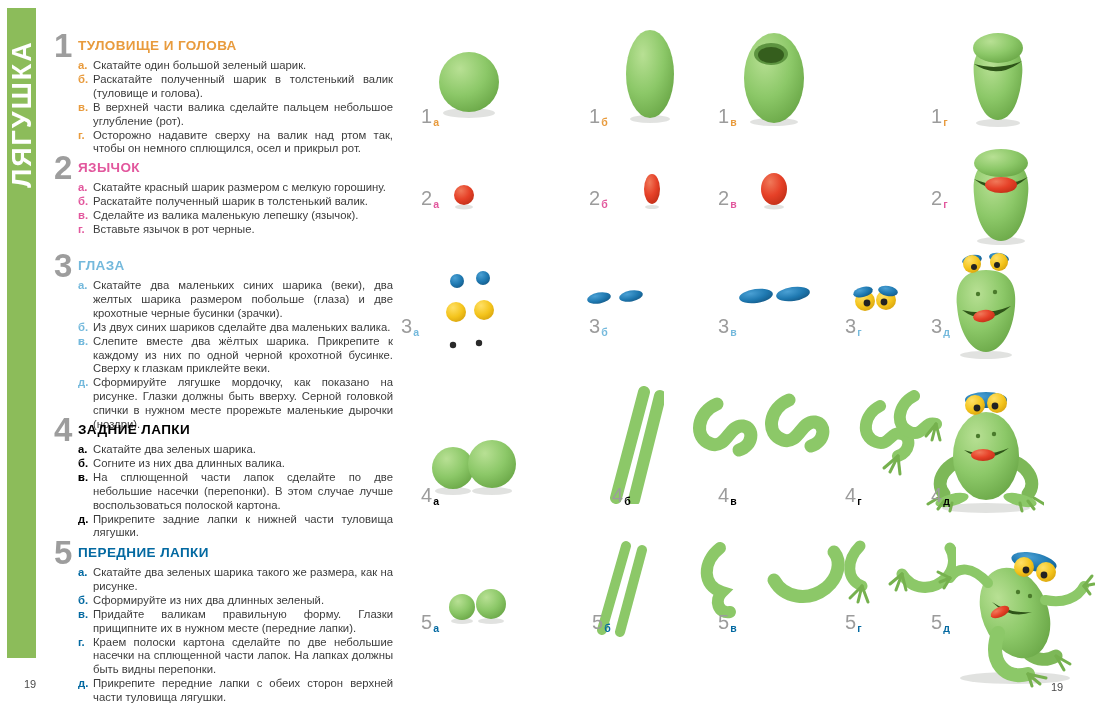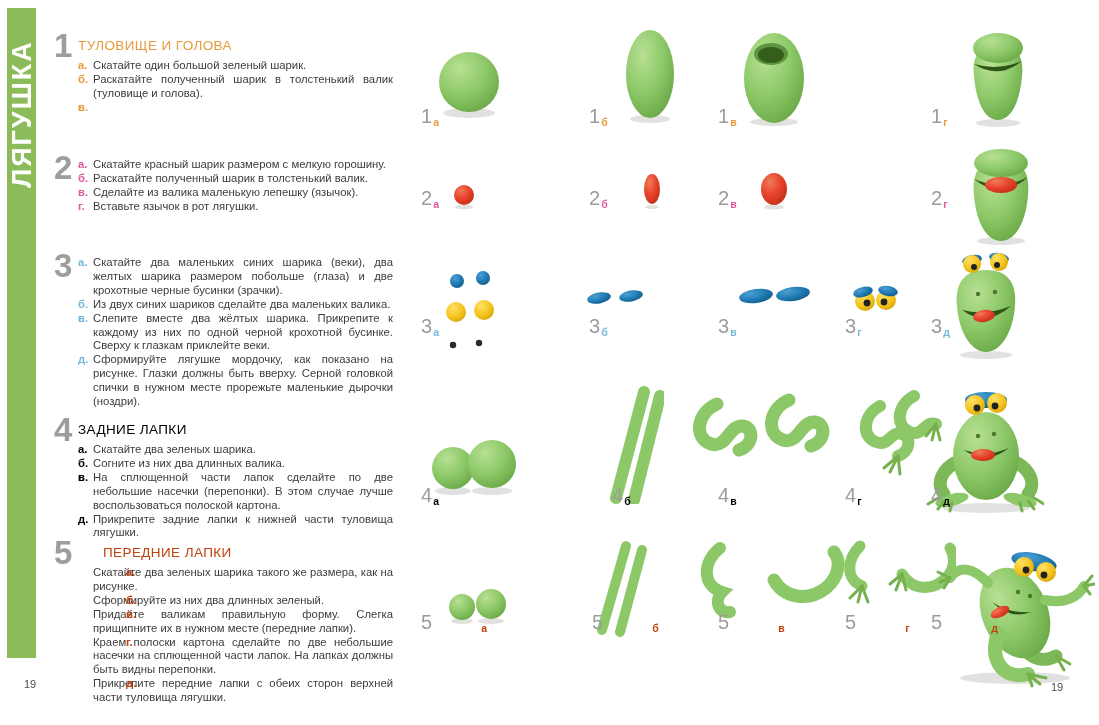--- a/index.html
+++ b/index.html
@@ -5,26 +5,26 @@
   html,body{margin:0;padding:0;background:#ffffff;}
   .spread{position:relative;width:1099px;height:725px;background:#ffffff;overflow:hidden;
           font-family:"Liberation Sans",sans-serif;}
   
   .sidebar{position:absolute;left:7px;top:8px;width:29px;height:650px;background:#8CBC5A;}
   .sidebar-title{position:absolute;left:22px;top:114px;transform:translate(-50%,-50%) rotate(-90deg);
           white-space:nowrap;color:#ffffff;font-weight:bold;font-size:27px;letter-spacing:2px;}
   
   .sec{position:absolute;left:55px;width:338px;}
   .sec-num{position:absolute;left:-1px;top:-7px;font-size:33px;color:#9d9d9d;font-weight:bold;line-height:1;}
-  .sec-title{margin:0 0 3px 23px;font-size:13.5px;font-weight:normal;letter-spacing:.4px;line-height:20px;}
+  .sec-title{margin:0 0 3px 23px;font-size:13.5px;font-weight:bold;letter-spacing:.4px;line-height:20px;}
   .steps{margin-left:23px;}
   .step{position:relative;padding-left:15px;font-size:11.3px;line-height:13.9px;color:#3c3c3c;
         text-align:justify;}
   .step .letter{position:absolute;left:0;top:0;font-weight:bold;}
-  .c1{color:#E89B3D;} .c2{color:#E2579D;} .c3{color:#74B9DC;} .c4{color:#000000;} .c5{color:#c2410c;margin-left:48px;}
+  .c1{color:#E89B3D;} .c2{color:#E2579D;} .c3{color:#74B9DC;} .c4{color:#000000;} .c5{color:#0369a1;}
   
   .fig{position:absolute;margin:0;padding:0;}
   .fig svg{display:block;}
   .figlabel{position:absolute;white-space:nowrap;}
   .fl-num{font-size:20px;color:#9c9c9c;line-height:1;}
   .fl-letter{font-size:10.5px;font-weight:bold;position:relative;top:3px;left:1px;}
   .pagenum{position:absolute;font-size:11px;color:#4a4a4a;}
   #pn-left{left:24px;top:678px;}
   #pn-right{left:1051px;top:681px;}
   .limb{fill:none;stroke:#8cc868;stroke-linecap:round;}
@@ -64,37 +64,39 @@
 
   <div class="sidebar"></div>
   <div class="sidebar-title">ЛЯГУШКА</div>
 
   <section class="sec" style="top:36px">
     <span class="sec-num">1</span>
     <h2 class="sec-title c1">ТУЛОВИЩЕ И ГОЛОВА</h2>
     <div class="steps">
       <div class="step"><span class="letter c1">а.</span><span>Скатайте один большой зеленый шарик.</span></div>
       <div class="step"><span class="letter c1">б.</span><span>Раскатайте полученный шарик в толстенький валик (туловище и голова).</span></div>
-      <div class="step"><span class="letter c1">в.</span></div>
-      <div class="step"><span class="letter c1">г.</span></div>
+      <div class="step"><span class="letter c1">в.</span><span>В верхней части валика сделайте пальцем небольшое углубление (рот).</span></div>
+      <div class="step"><span class="letter c1">г.</span><span>Осторожно надавите сверху на валик над ртом так, чтобы он немного сплющился, осел и прикрыл рот.</span></div>
     </div>
   </section>
 
   <section class="sec" style="top:158px">
     <span class="sec-num">2</span>
+    <h2 class="sec-title c2">ЯЗЫЧОК</h2>
     <div class="steps">
       <div class="step"><span class="letter c2">а.</span><span>Скатайте красный шарик размером с мелкую горошину.</span></div>
       <div class="step"><span class="letter c2">б.</span><span>Раскатайте полученный шарик в толстенький валик.</span></div>
       <div class="step"><span class="letter c2">в.</span><span>Сделайте из валика маленькую лепешку (язычок).</span></div>
-      <div class="step"><span class="letter c2">г.</span><span>Вставьте язычок в рот лягушки.</span></div>
+      <div class="step"><span class="letter c2">г.</span><span>Вставьте язычок в рот черные.</span></div>
     </div>
   </section>
 
   <section class="sec" style="top:256px">
     <span class="sec-num">3</span>
+    <h2 class="sec-title c3">ГЛАЗА</h2>
     <div class="steps">
       <div class="step"><span class="letter c3">а.</span><span>Скатайте два маленьких синих шарика (веки), два желтых шарика размером побольше (глаза) и две крохотные черные бусинки (зрачки).</span></div>
       <div class="step"><span class="letter c3">б.</span><span>Из двух синих шариков сделайте два маленьких валика.</span></div>
       <div class="step"><span class="letter c3">в.</span></div>
       <div class="step"><span class="letter c3">г.</span><span>Слепите вместе два жёлтых шарика. Прикрепите к каждому из них по одной черной крохотной бусинке. Сверху к глазкам приклейте веки.</span></div>
       <div class="step"><span class="letter c3">д.</span><span>Сформируйте лягушке мордочку, как показано на рисунке. Глазки должны быть вверху. Серной головкой спички в нужном месте прорежьте маленькие дырочки (ноздри).</span></div>
     </div>
   </section>
 
   <section class="sec" style="top:420px">
@@ -108,21 +110,21 @@
       <div class="step"><span class="letter c4">д.</span><span>Прикрепите задние лапки к нижней части туловища лягушки.</span></div>
     </div>
   </section>
 
   <section class="sec" style="top:543px">
     <span class="sec-num">5</span>
     <h2 class="sec-title c5">ПЕРЕДНИЕ ЛАПКИ</h2>
     <div class="steps">
       <div class="step"><span class="letter c5">а.</span><span>Скатайте два зеленых шарика такого же размера, как на рисунке.</span></div>
       <div class="step"><span class="letter c5">б.</span><span>Сформируйте из них два длинных зеленый.</span></div>
-      <div class="step"><span class="letter c5">в.</span><span>Придайте валикам правильную форму. Слегка прищипните их в нужном месте (передние лапки).</span></div>
+      <div class="step"><span class="letter c5">в.</span><span>Придайте валикам правильную форму. Глазки прищипните их в нужном месте (передние лапки).</span></div>
       <div class="step"><span class="letter c5">г.</span><span>Краем полоски картона сделайте по две небольшие насечки на сплющенной части лапок. На лапках должны быть видны перепонки.</span></div>
       <div class="step"><span class="letter c5">д.</span><span>Прикрепите передние лапки с обеих сторон верхней части туловища лягушки.</span></div>
     </div>
   </section>
 
   <figure class="fig" style="left:432px;top:40px">
     <svg width="75" height="80">
         <ellipse class="shadow" cx="37" cy="73" rx="26" ry="5"></ellipse>
         <circle cx="37" cy="42" r="30" fill="url(#gradGreen)"></circle>
       </svg>
@@ -353,21 +355,21 @@
   <div class="figlabel" style="left:421px;top:106px"><span class="fl-num">1</span><span class="fl-letter c1">а</span></div>
   <div class="figlabel" style="left:589px;top:106px"><span class="fl-num">1</span><span class="fl-letter c1">б</span></div>
   <div class="figlabel" style="left:718px;top:106px"><span class="fl-num">1</span><span class="fl-letter c1">в</span></div>
   <div class="figlabel" style="left:931px;top:106px"><span class="fl-num">1</span><span class="fl-letter c1">г</span></div>
 
   <div class="figlabel" style="left:421px;top:188px"><span class="fl-num">2</span><span class="fl-letter c2">а</span></div>
   <div class="figlabel" style="left:589px;top:188px"><span class="fl-num">2</span><span class="fl-letter c2">б</span></div>
   <div class="figlabel" style="left:718px;top:188px"><span class="fl-num">2</span><span class="fl-letter c2">в</span></div>
   <div class="figlabel" style="left:931px;top:188px"><span class="fl-num">2</span><span class="fl-letter c2">г</span></div>
 
-  <div class="figlabel" style="left:421px;top:316px"><span class="fl-num">3</span><span class="fl-letter c3">а</span></div>
+  <div class="figlabel" style="left:401px;top:316px"><span class="fl-num">3</span><span class="fl-letter c3">а</span></div>
   <div class="figlabel" style="left:589px;top:316px"><span class="fl-num">3</span><span class="fl-letter c3">б</span></div>
   <div class="figlabel" style="left:718px;top:316px"><span class="fl-num">3</span><span class="fl-letter c3">в</span></div>
   <div class="figlabel" style="left:845px;top:316px"><span class="fl-num">3</span><span class="fl-letter c3">г</span></div>
   <div class="figlabel" style="left:931px;top:316px"><span class="fl-num">3</span><span class="fl-letter c3">д</span></div>
 
   <div class="figlabel" style="left:421px;top:485px"><span class="fl-num">4</span><span class="fl-letter c4">а</span></div>
   <div class="figlabel" style="left:612px;top:485px"><span class="fl-num">4</span><span class="fl-letter c4">б</span></div>
   <div class="figlabel" style="left:718px;top:485px"><span class="fl-num">4</span><span class="fl-letter c4">в</span></div>
   <div class="figlabel" style="left:845px;top:485px"><span class="fl-num">4</span><span class="fl-letter c4">г</span></div>
   <div class="figlabel" style="left:931px;top:485px"><span class="fl-num">4</span><span class="fl-letter c4">д</span></div>

